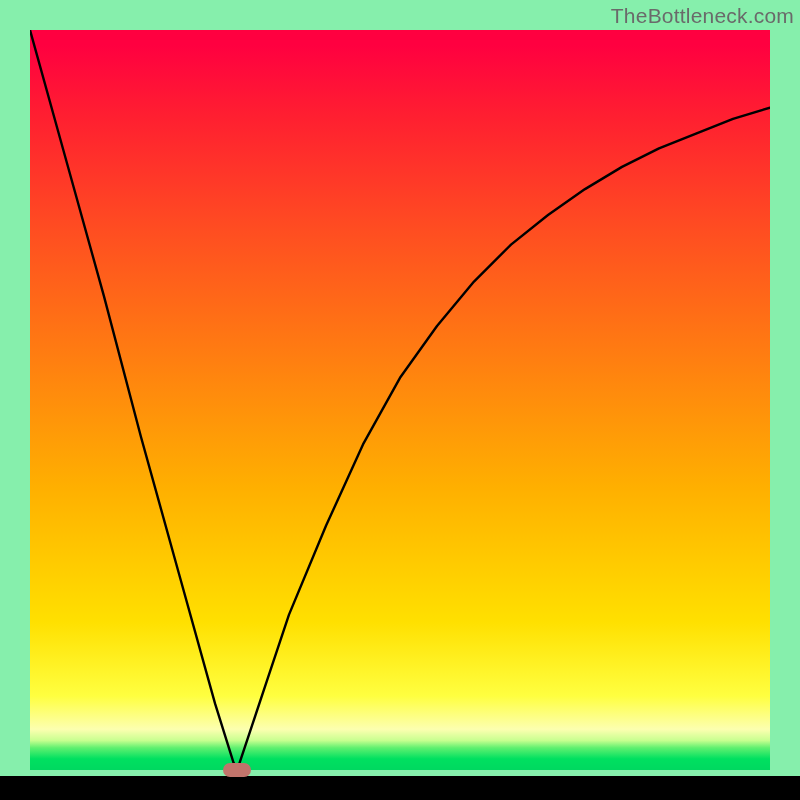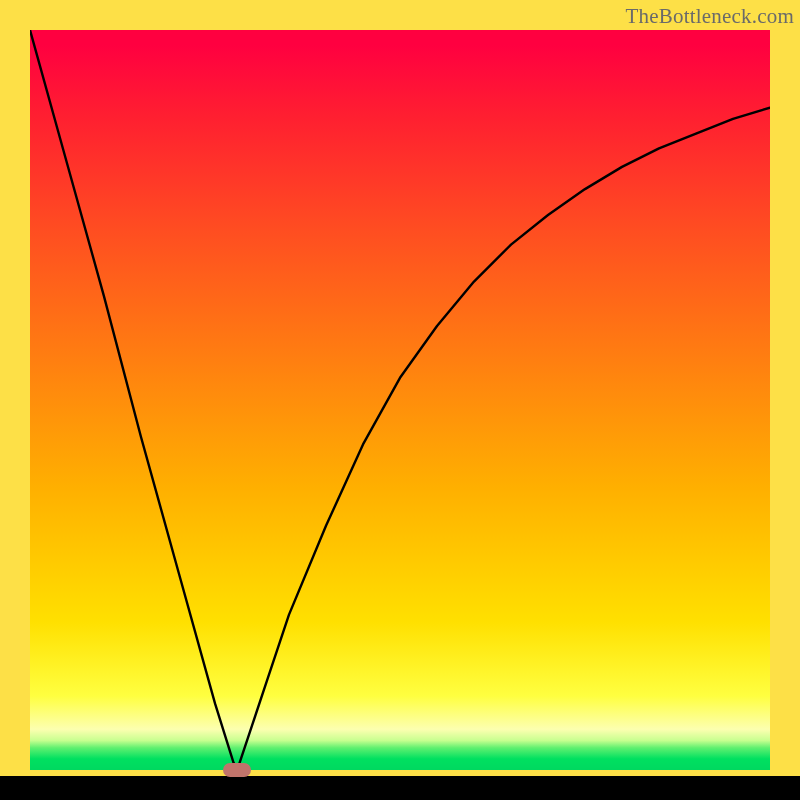--- a/index.html
+++ b/index.html
@@ -8,22 +8,21 @@
     width: 800px;
     height: 800px;
     overflow: hidden;
     font-family: Arial, Helvetica, sans-serif;
     background: #000;
   }
   .stage {
     position: relative;
     width: 800px;
     height: 776px;
-    background: #fde047;
-    font-family: Liberation Serif, serif;
+    background: #86efac;
   }
   .plot-area {
     position: absolute;
     left: 30px;
     top: 30px;
     width: 740px;
     height: 740px;
     background: linear-gradient(to bottom,
       #ff0040 0%,
       #ff0040 2%,

